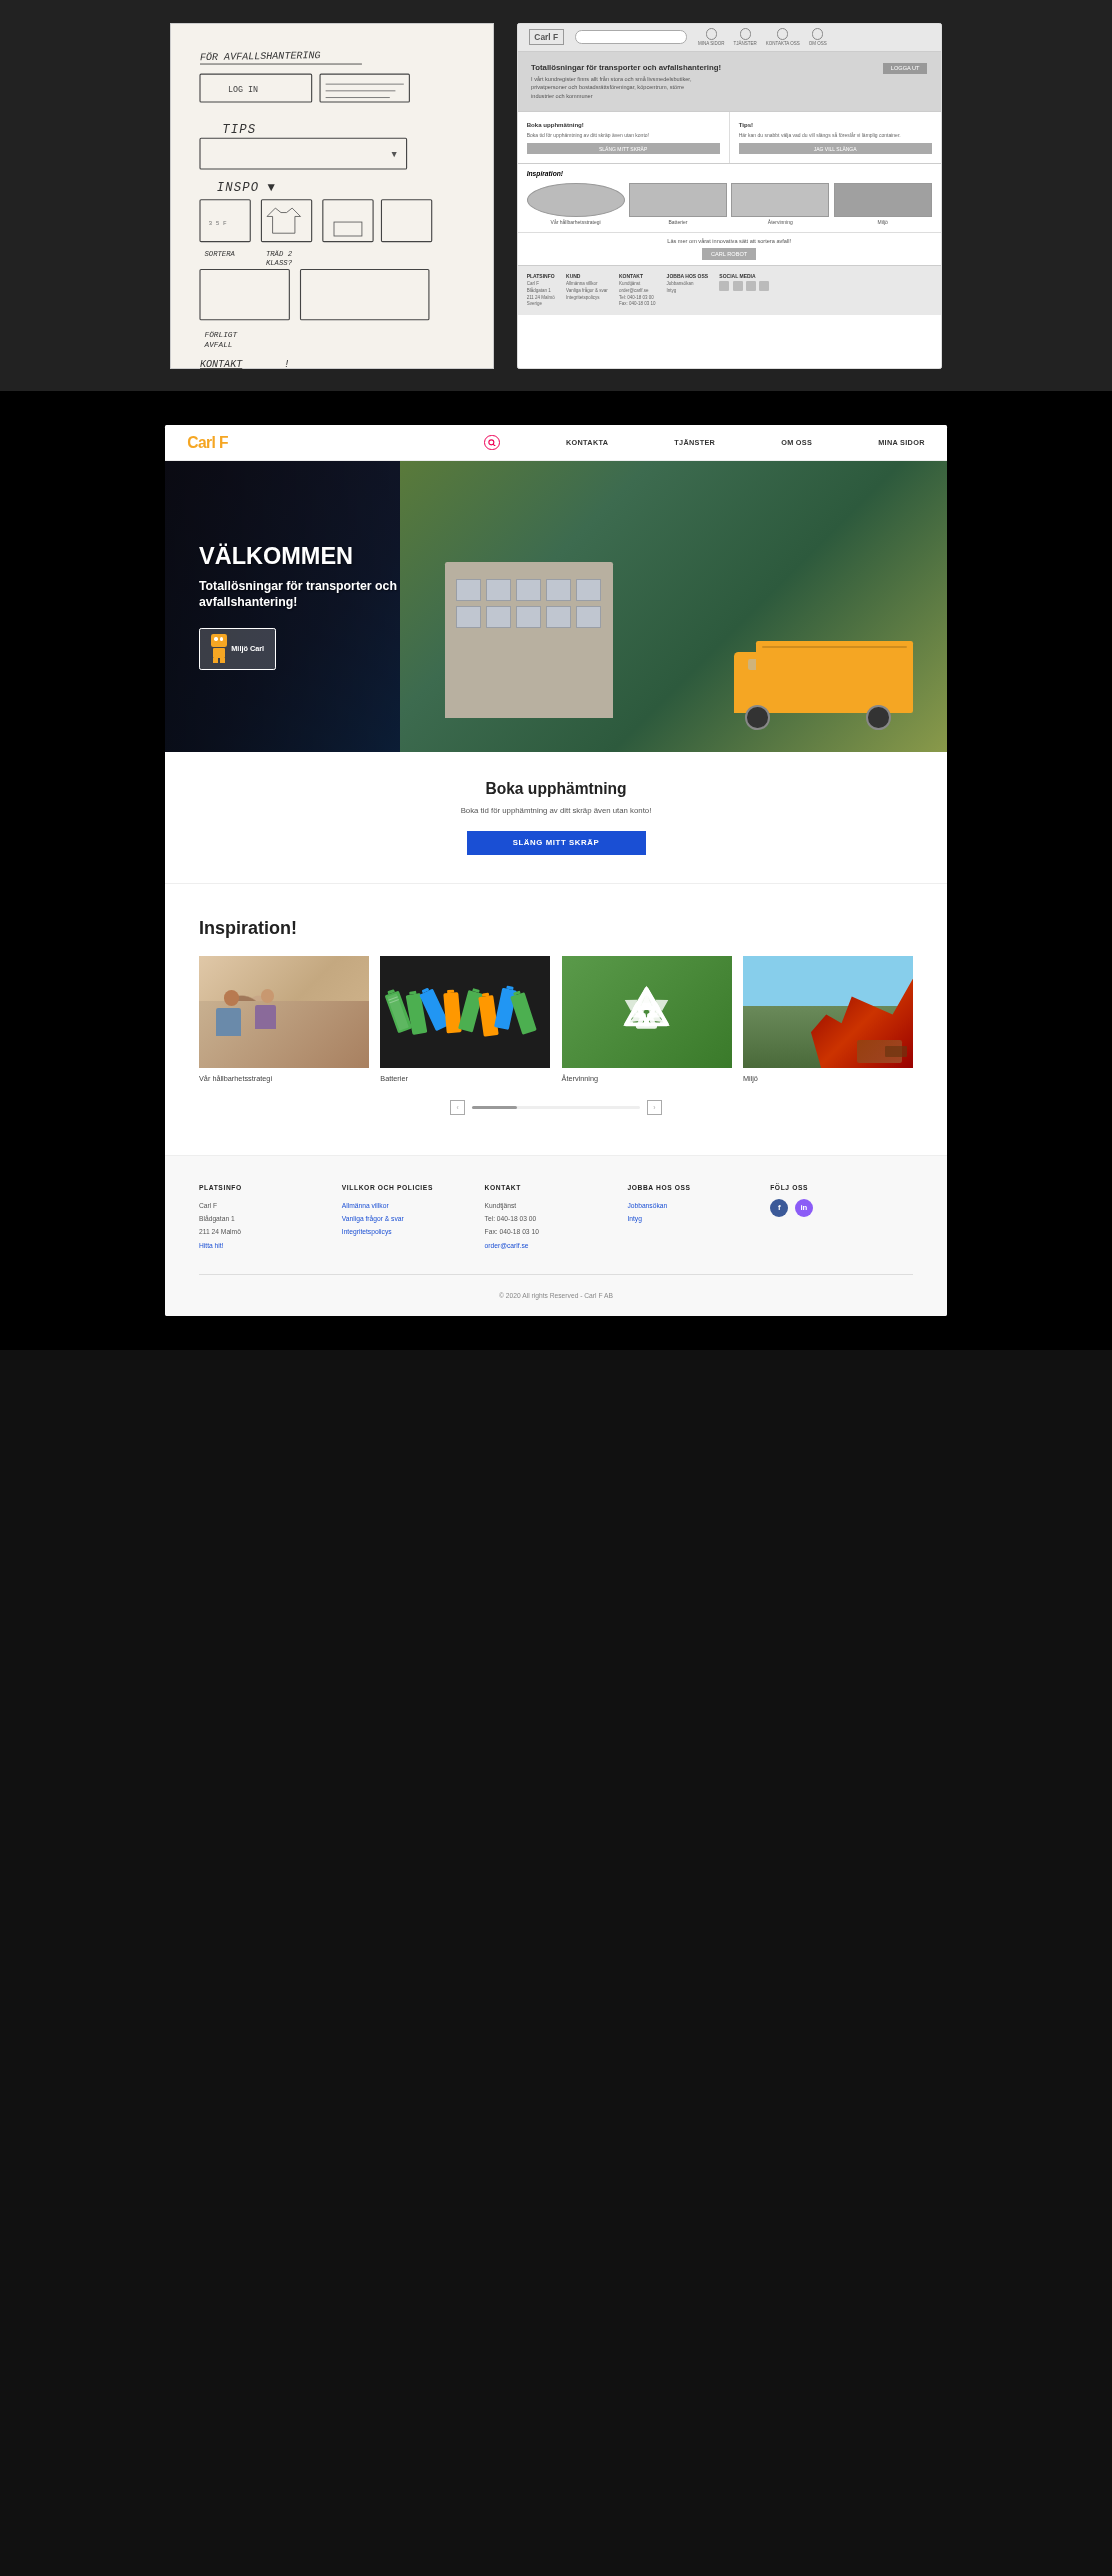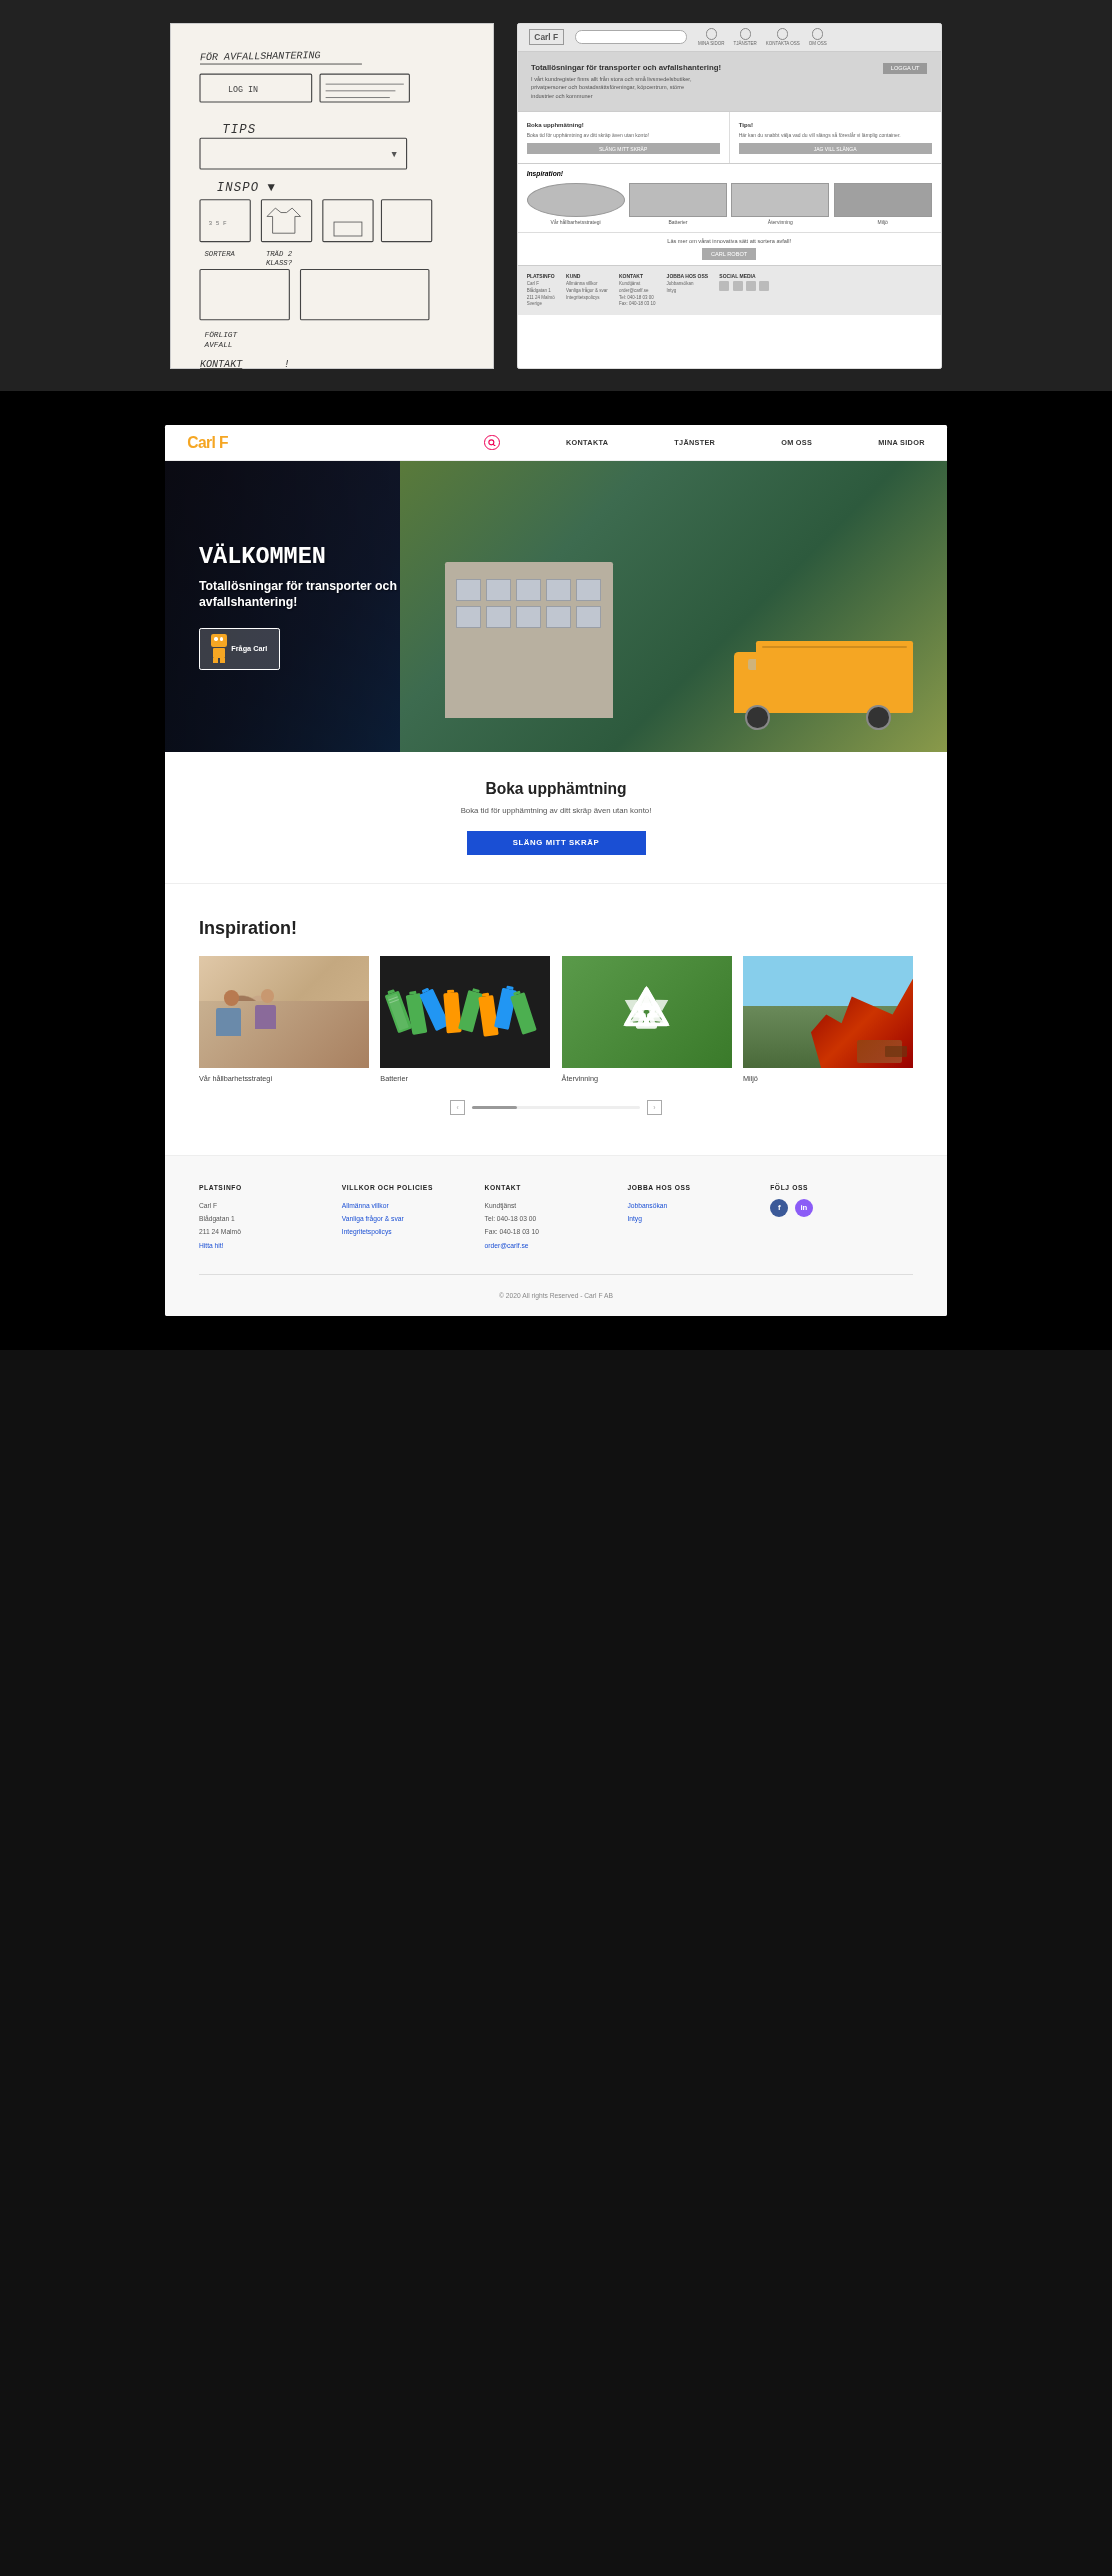--- a/index.html
+++ b/index.html
@@ -427,21 +427,20 @@
       z-index: 2;
       padding: 0 34px;
       color: #fff;
     }
 
     .hero-welcome {
       font-size: 23.5px;
       font-weight: 900;
       margin-bottom: 9px;
       text-shadow: 1.1px 1.1px 2.2px rgba(0,0,0,0.5);
-      font-family: Liberation Mono, monospace;
     }
 
     .hero-subtitle {
       font-size: 12.3px;
       font-weight: 700;
       line-height: 1.3;
       max-width: 223px;
       text-shadow: 0.6px 0.6px 1.7px rgba(0,0,0,0.5);
     }
 
@@ -981,21 +980,21 @@
                 <div class="robot-eye"></div>
                 <div class="robot-eye"></div>
               </div>
             </div>
             <div class="robot-body"></div>
             <div class="robot-legs">
               <div class="robot-leg"></div>
               <div class="robot-leg"></div>
             </div>
           </div>
-          <span>Fråga Carl</span>
+          <span>Miljö Carl</span>
         </button>
       </div>
     </div>
 
     <div class="site-two-col">
       <div class="site-col">
         <div class="site-col-title">Boka upphämtning</div>
         <p class="site-col-text">Boka tid för upphämtning av ditt skräp även utan konto!</p>
         <button class="site-col-btn">SLÄNG MITT SKRÄP</button>
       </div>

